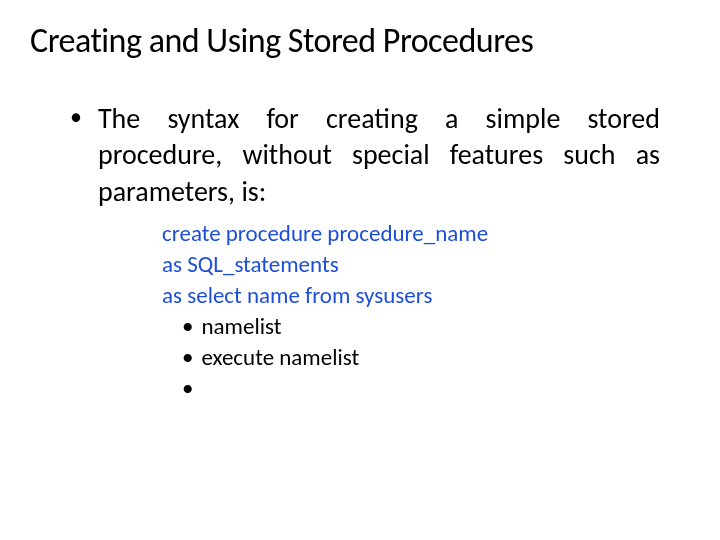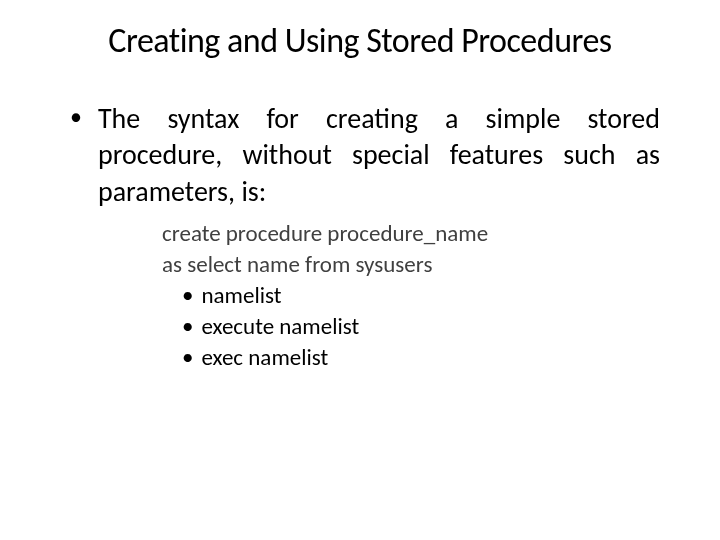--- a/index.html
+++ b/index.html
@@ -11,21 +11,20 @@
       width: 720px;
       height: 540px;
       background: #ffffff;
       font-family: Calibri, Arial, sans-serif;
       color: #000000;
       padding: 20px 30px;
     }
     .title {
       font-size: 34px;
       font-weight: 400;
-      text-align: center;
       margin-bottom: 40px;
       letter-spacing: -0.5px;
     }
     .content {
       padding-left: 40px;
       padding-right: 30px;
     }
     .bullet-row {
       display: flex;
       align-items: flex-start;
@@ -41,21 +40,21 @@
       font-size: 28px;
       line-height: 1.3;
       text-align: justify;
     }
     .indent-block {
       padding-left: 62px;
       font-size: 23px;
       line-height: 1.35;
     }
     .red {
-      color: #404040;
+      color: #1d4ed8;
     }
     .indent1 {
       padding-left: 30px;
     }
     .sub-bullet {
       display: flex;
       align-items: flex-start;
       padding-left: 50px;
     }
     .sub-marker {
@@ -72,27 +71,27 @@
 <div class="title">Creating and Using Stored Procedures</div>
 
 <div class="content">
   <div class="bullet-row">
     <span class="bullet-marker">•</span>
     <span class="bullet-text">The syntax for creating a simple stored procedure, without special features such as parameters, is:</span>
   </div>
 
   <div class="indent-block">
     <div class="red indent1">create procedure procedure_name</div>
+    <div class="red indent1">as SQL_statements</div>
     <div class="red indent1">as select name from sysusers</div>
     <div class="sub-bullet">
       <span class="sub-marker">•</span>
       <span class="sub-text">namelist</span>
     </div>
     <div class="sub-bullet">
       <span class="sub-marker">•</span>
       <span class="sub-text">execute namelist</span>
     </div>
     <div class="sub-bullet">
       <span class="sub-marker">•</span>
-      <span class="sub-text">exec namelist</span>
     </div>
   </div>
 </div>
 
 </body></html>

